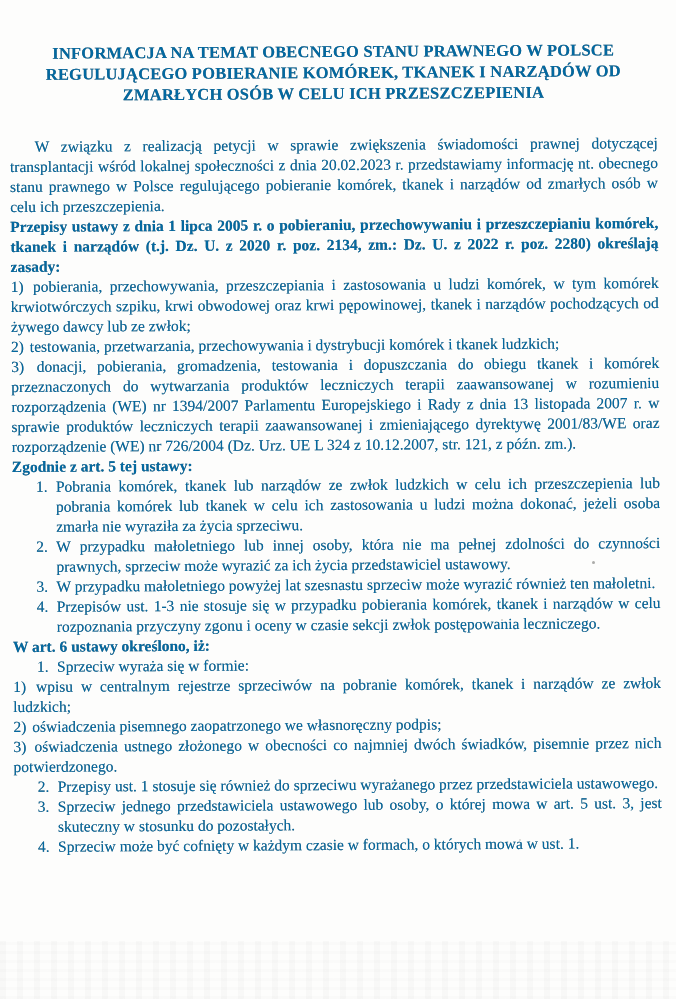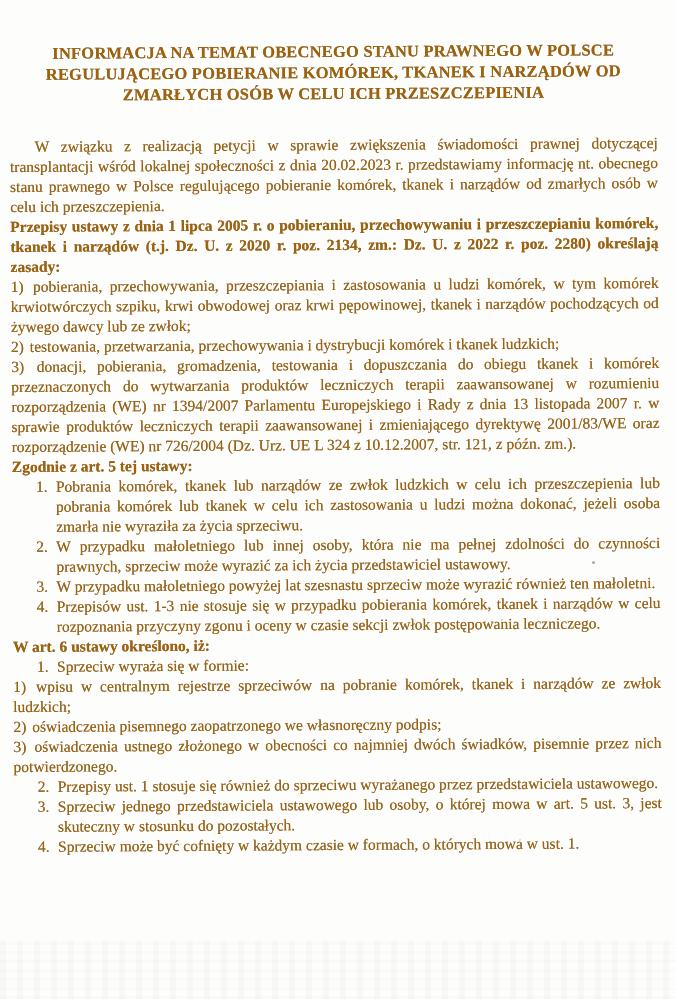--- a/index.html
+++ b/index.html
@@ -3,21 +3,21 @@
 <meta charset="utf-8">
 <style>
   html,body{margin:0;padding:0;}
   body{
     width:676px;height:999px;overflow:hidden;
     background:#ffffff;
     font-family:"Liberation Serif","DejaVu Serif",serif;
   }
   .page{
     position:relative;width:676px;height:999px;
-    background:#fdfdfc;color:#a16207;
+    background:#fdfdfc;color:#0369a1;
   }
   
   .skew{
     transform:rotate(-0.35deg);
     transform-origin:50% 40%;
     padding:41px 17px 0 11px;
     box-sizing:border-box;
     text-shadow:0 0 0.45px rgba(30,29,27,0.55);
   }
   .title{

